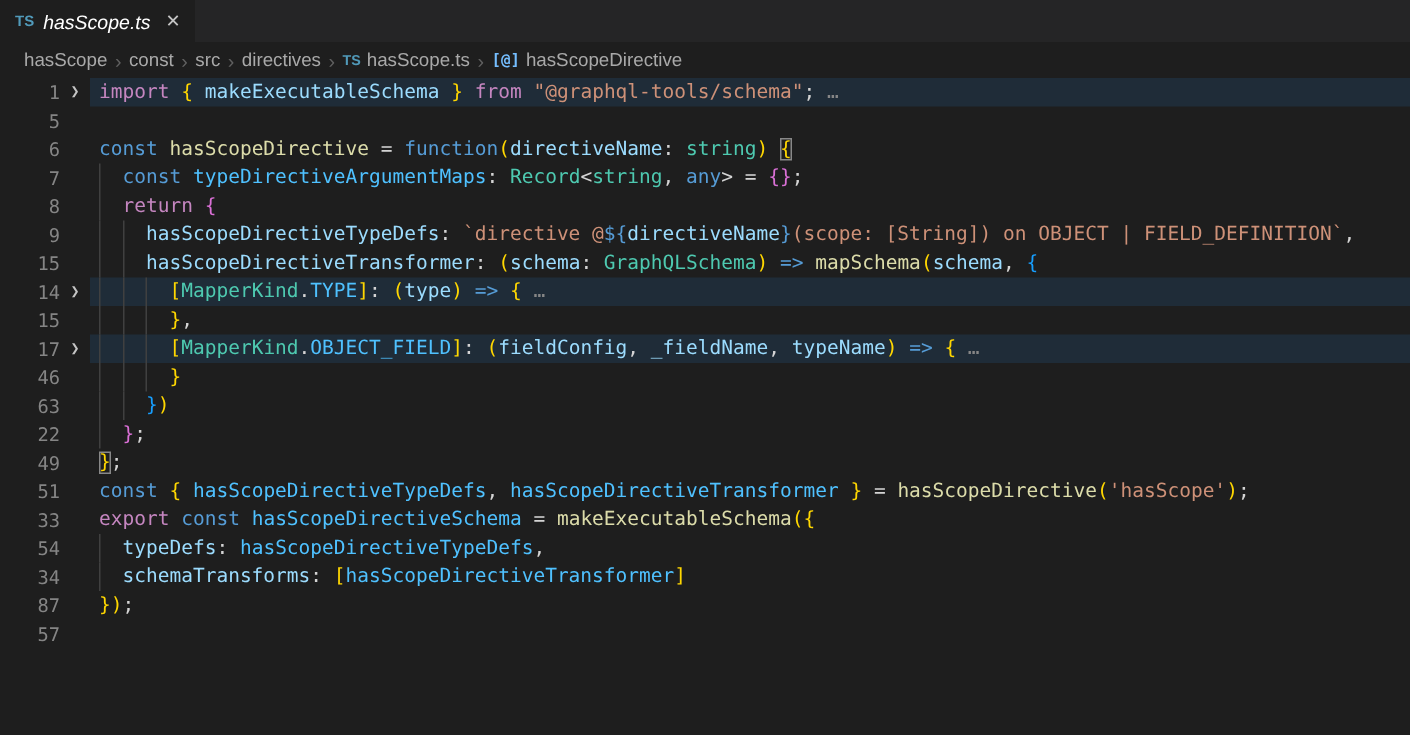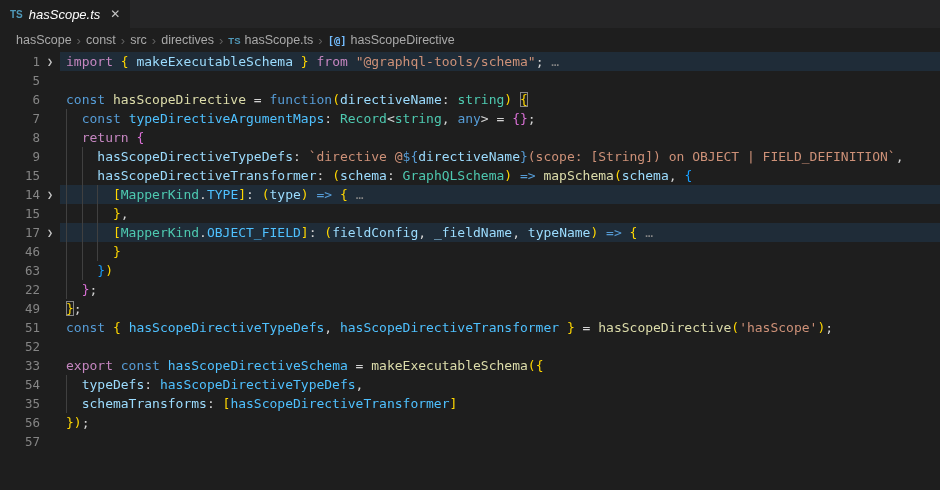--- a/index.html
+++ b/index.html
@@ -141,41 +141,36 @@
       <div class="gutter-num">49</div>
       <div class="gutter-fold"></div>
       <div class="code"><span class="tok box" style="color: rgb(255, 215, 0);">}</span><span class="tok" style="color: rgb(212, 212, 212);">;</span></div>
     </div>
     <div class="row">
       <div class="gutter-num">51</div>
       <div class="gutter-fold"></div>
       <div class="code"><span class="tok" style="color: rgb(86, 156, 214);">const </span><span class="tok" style="color: rgb(255, 215, 0);">{ </span><span class="tok" style="color: rgb(79, 193, 255);">hasScopeDirectiveTypeDefs</span><span class="tok" style="color: rgb(212, 212, 212);">, </span><span class="tok" style="color: rgb(79, 193, 255);">hasScopeDirectiveTransformer</span><span class="tok" style="color: rgb(255, 215, 0);"> }</span><span class="tok" style="color: rgb(212, 212, 212);"> = </span><span class="tok" style="color: rgb(220, 220, 170);">hasScopeDirective</span><span class="tok" style="color: rgb(255, 215, 0);">(</span><span class="tok" style="color: rgb(206, 145, 120);">'hasScope'</span><span class="tok" style="color: rgb(255, 215, 0);">)</span><span class="tok" style="color: rgb(212, 212, 212);">;</span></div>
     </div>
     <div class="row">
-      <div class="gutter-num">52</div>
-      <div class="gutter-fold"></div>
-      <div class="code"></div>
-    </div>
-    <div class="row">
       <div class="gutter-num">33</div>
       <div class="gutter-fold"></div>
       <div class="code"><span class="tok" style="color: rgb(197, 134, 192);">export </span><span class="tok" style="color: rgb(86, 156, 214);">const </span><span class="tok" style="color: rgb(79, 193, 255);">hasScopeDirectiveSchema</span><span class="tok" style="color: rgb(212, 212, 212);"> = </span><span class="tok" style="color: rgb(220, 220, 170);">makeExecutableSchema</span><span class="tok" style="color: rgb(255, 215, 0);">(</span><span class="tok" style="color: rgb(255, 215, 0);">{</span></div>
     </div>
     <div class="row">
       <div class="gutter-num">54</div>
       <div class="gutter-fold"></div>
       <div class="code"><span class="guide" style="left: calc(0ch + 6px);"></span><span class="tok" style="color: rgb(212, 212, 212);">  </span><span class="tok" style="color: rgb(156, 220, 254);">typeDefs</span><span class="tok" style="color: rgb(212, 212, 212);">: </span><span class="tok" style="color: rgb(79, 193, 255);">hasScopeDirectiveTypeDefs</span><span class="tok" style="color: rgb(212, 212, 212);">,</span></div>
     </div>
     <div class="row">
-      <div class="gutter-num">35</div>
+      <div class="gutter-num">34</div>
       <div class="gutter-fold"></div>
       <div class="code"><span class="guide" style="left: calc(0ch + 6px);"></span><span class="tok" style="color: rgb(212, 212, 212);">  </span><span class="tok" style="color: rgb(156, 220, 254);">schemaTransforms</span><span class="tok" style="color: rgb(212, 212, 212);">: </span><span class="tok" style="color: rgb(255, 215, 0);">[</span><span class="tok" style="color: rgb(79, 193, 255);">hasScopeDirectiveTransformer</span><span class="tok" style="color: rgb(255, 215, 0);">]</span></div>
     </div>
     <div class="row">
-      <div class="gutter-num">56</div>
+      <div class="gutter-num">87</div>
       <div class="gutter-fold"></div>
       <div class="code"><span class="tok" style="color: rgb(255, 215, 0);">}</span><span class="tok" style="color: rgb(255, 215, 0);">)</span><span class="tok" style="color: rgb(212, 212, 212);">;</span></div>
     </div>
     <div class="row">
       <div class="gutter-num">57</div>
       <div class="gutter-fold"></div>
       <div class="code"></div>
     </div>
   </div>
 

